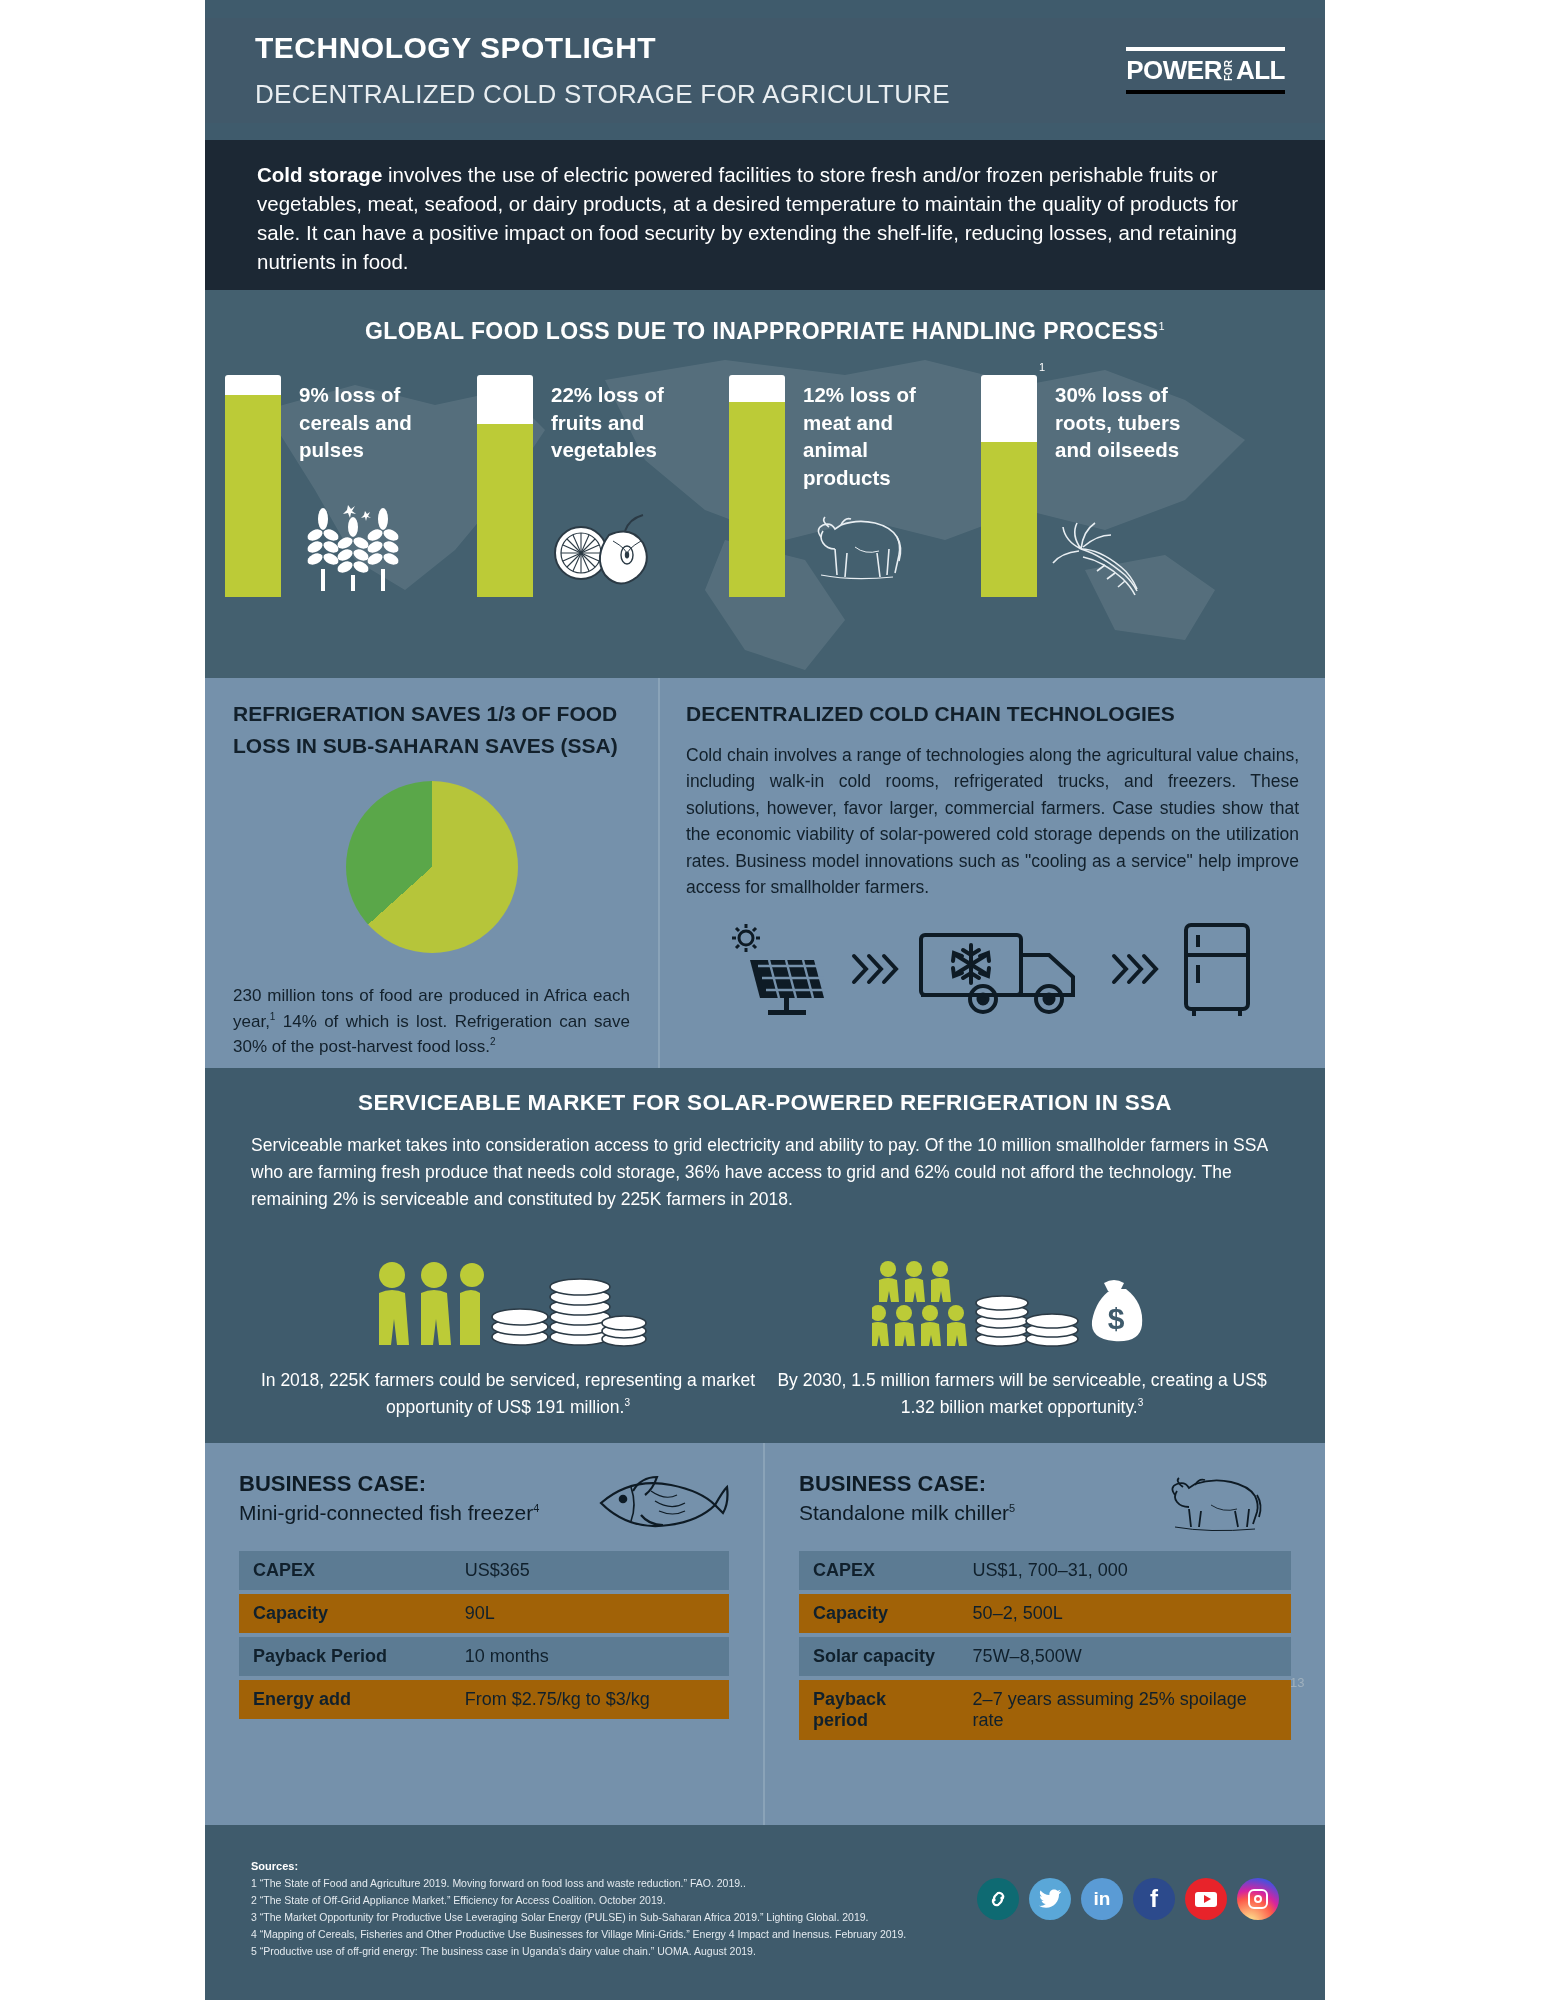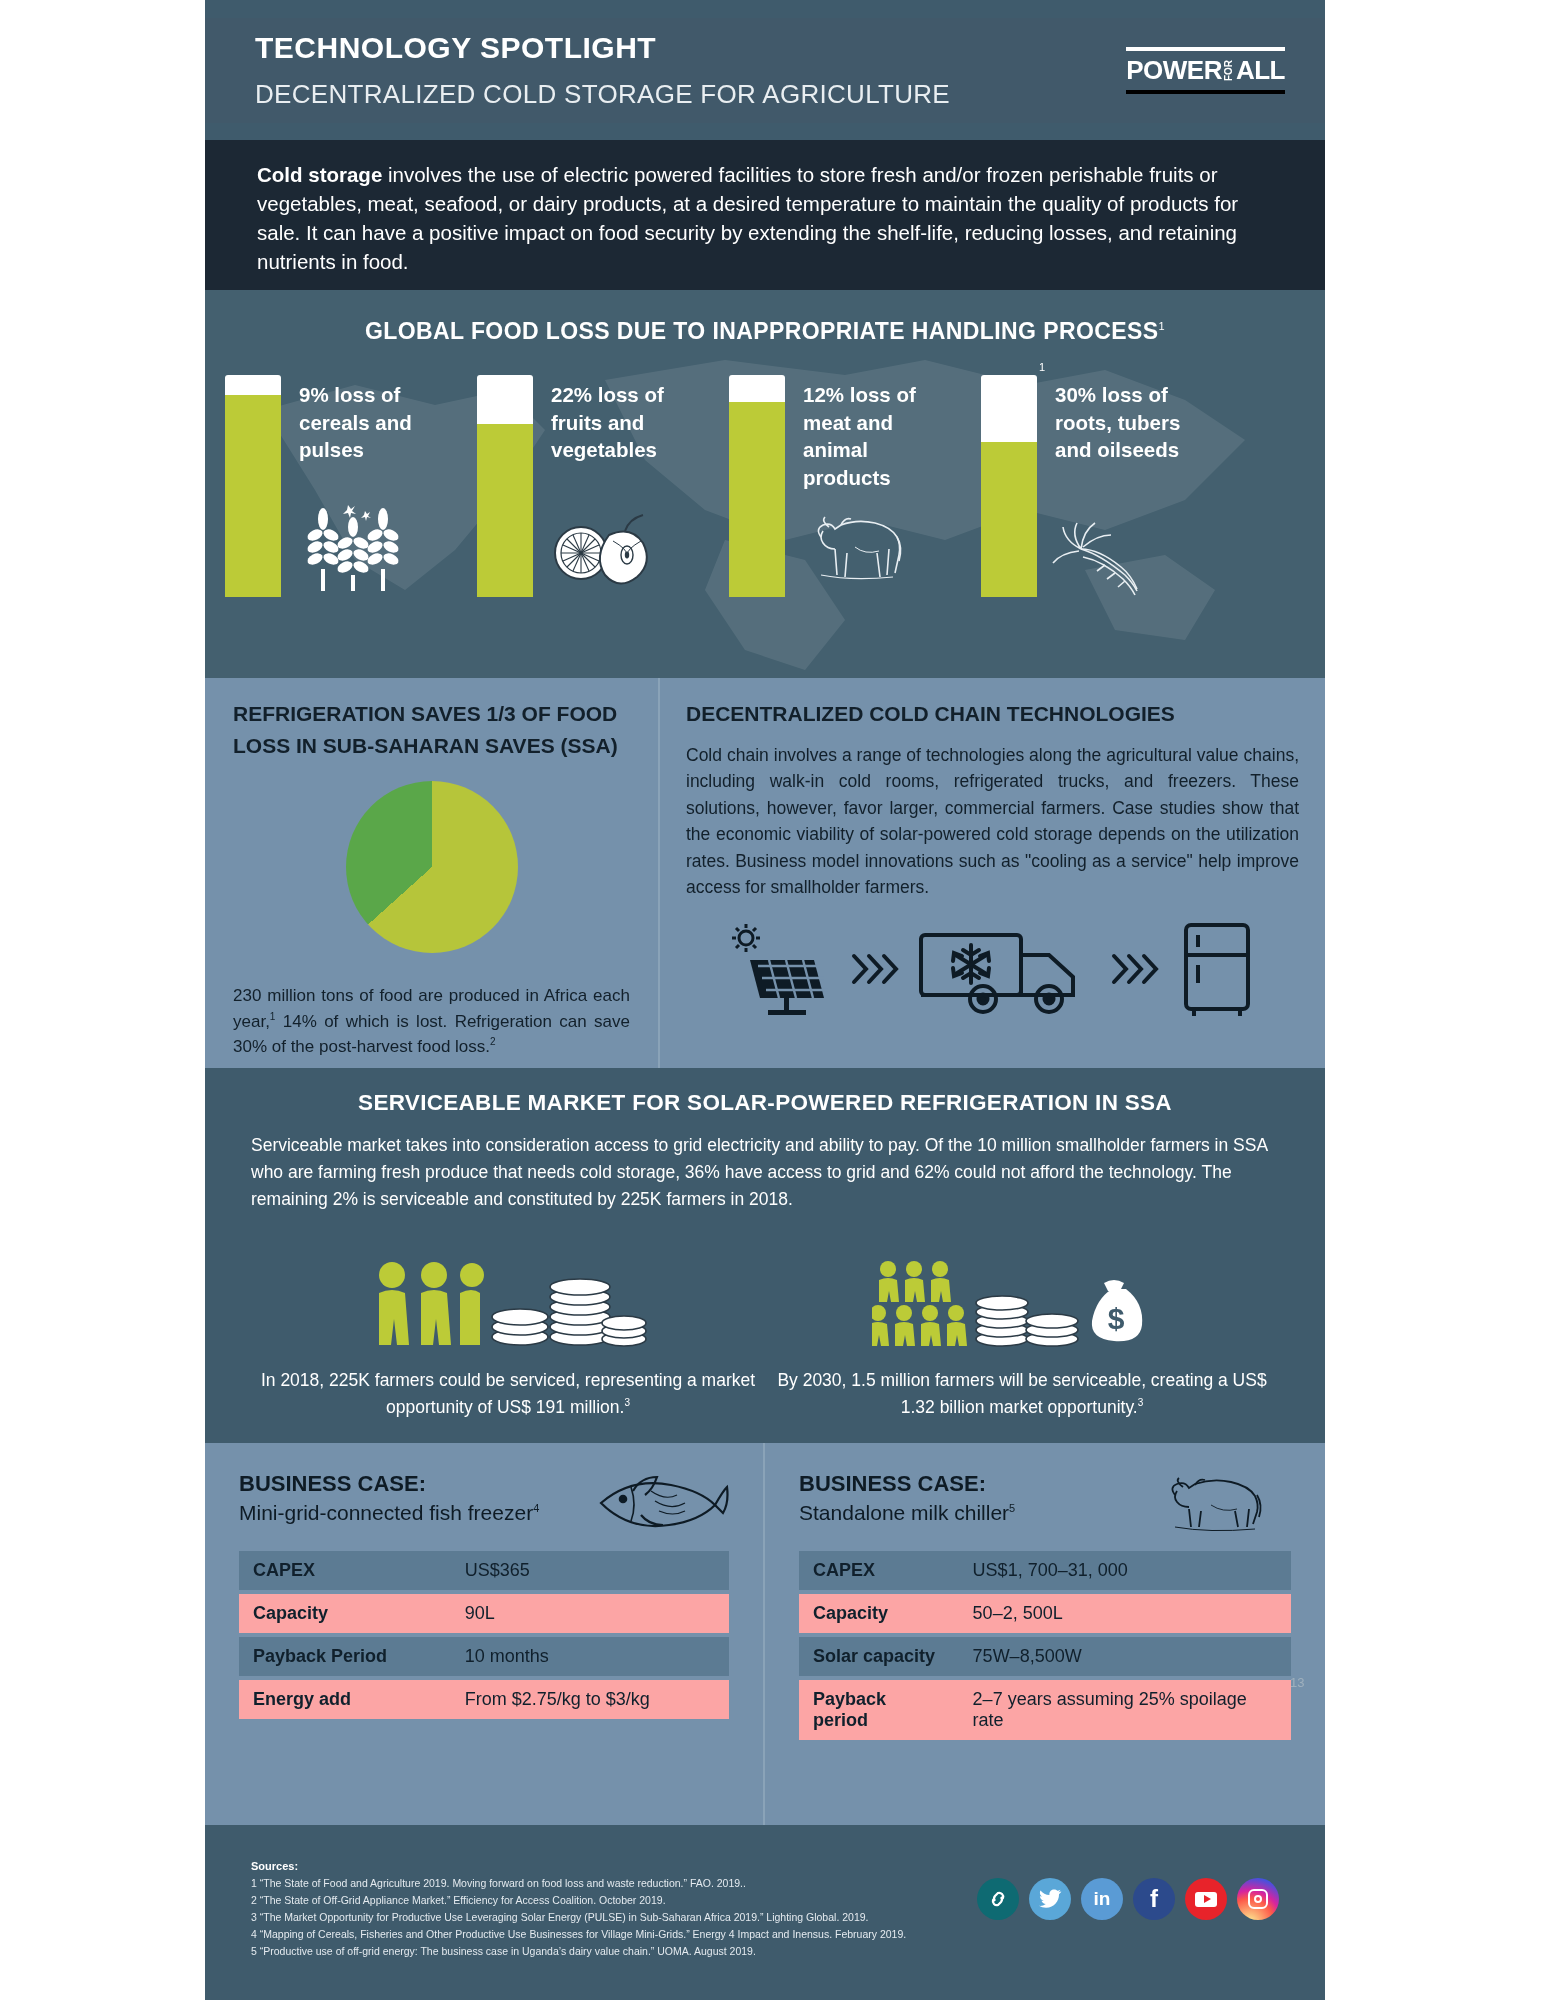--- a/index.html
+++ b/index.html
@@ -208,21 +208,21 @@
   .case-head { display: flex; justify-content: space-between; align-items: flex-start; }
   .case-h1 { color: #0e1b25; font-size: 22px; font-weight: bold; }
   .case-h2 { color: #0e1b25; font-size: 21px; font-weight: normal; padding-top: 4px; }
   .case-h2 sup { font-size: 11px; }
   .case-art { width: 140px; height: 62px; }
   .tbl { width: 100%; border-collapse: separate; border-spacing: 0 4px; margin-top: 14px; }
   .tbl td {
     padding: 9px 14px; font-size: 18px; color: #10202c;
   }
   .tbl tr.dark td { background: #5c7b93; }
-  .tbl tr.light td { background: #fca5a5; margin-top: 10px; }
+  .tbl tr.light td { background: #a16207; margin-top: 10px; }
   .tbl td.k { font-weight: bold; text-align: left; }
   .tbl td.v { }
   .pg13 {
     position: absolute; left: 1290px; top: 1675px;
     color: #9fb0bd; font-size: 13px;
   }
 
   
   .footer {
     position: absolute;

